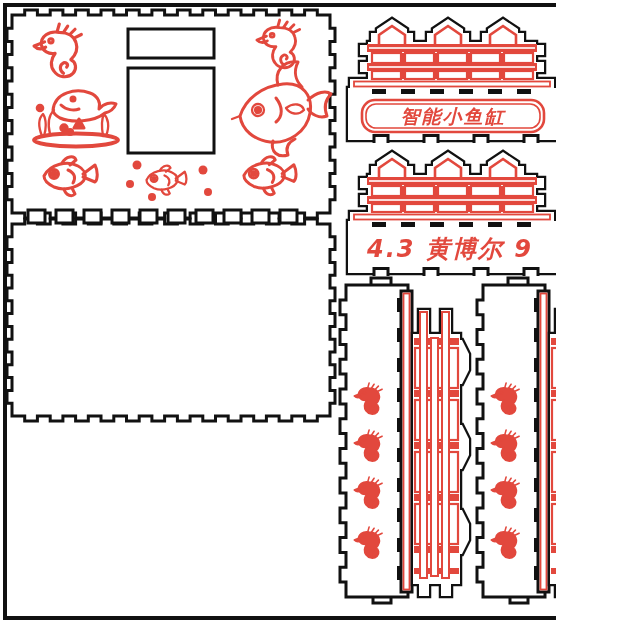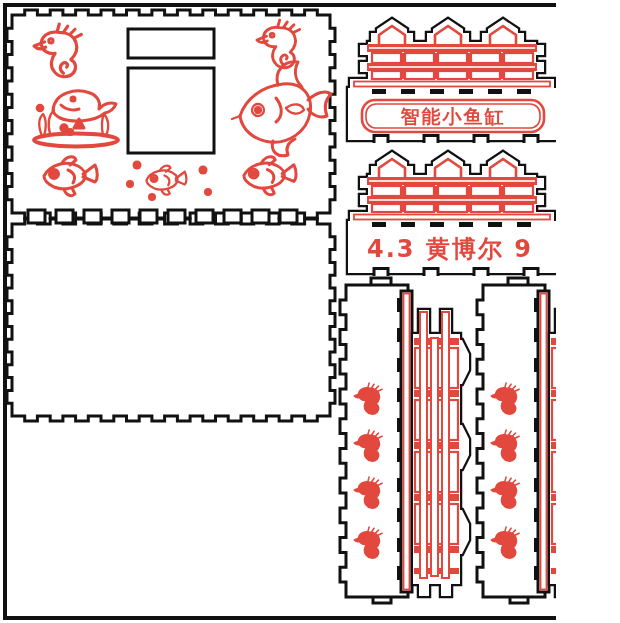--- a/index.html
+++ b/index.html
@@ -1,17 +1,17 @@
 <!DOCTYPE html>
 <html style="--engrave: #e2483d; --cut: #111111; --bg: #ffffff;"><head>
 <meta charset="utf-8">
 <style>
   html,body{margin:0;padding:0;background:#fff;}
   #stage{position:relative;width:556px;height:623px;background:var(--bg,#fff);overflow:hidden;
-         font-family:"DejaVu Sans", sans-serif;}
+         font-family:"DejaVu Sans", sans-serif;font-style:italic;}
   svg{display:block;}
   .cut-thin{stroke:var(--cut);fill:#fff;stroke-width:3;}
   .border{stroke:var(--cut);fill:none;stroke-width:4;}
   .slot{fill:var(--cut);stroke:none;}
   .nstroke{stroke:var(--cut);stroke-width:3;fill:none;}
   
   .u1{stroke:var(--cut);stroke-width:4.5;fill:#fff;stroke-linejoin:miter;}
   .u2{fill:#fff;stroke:none;}
   
   .red-s{stroke:var(--engrave);fill:none;stroke-width:3;stroke-linecap:round;stroke-linejoin:round;}

